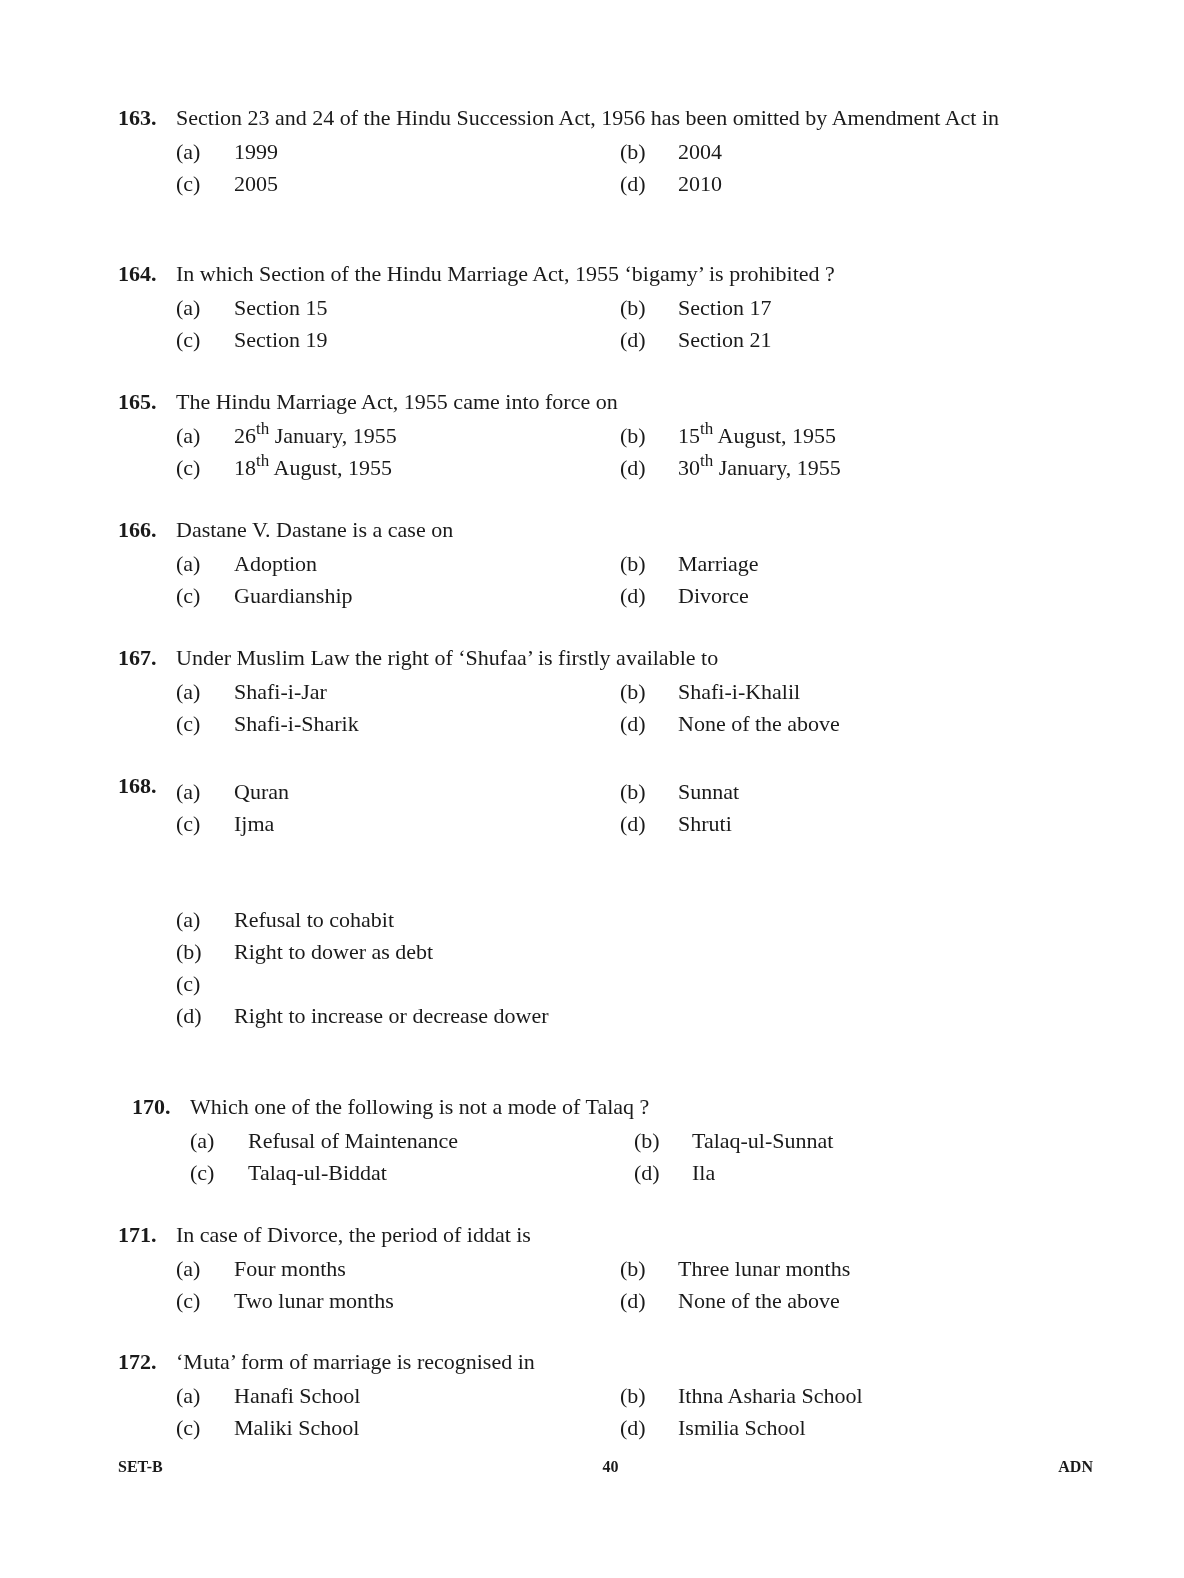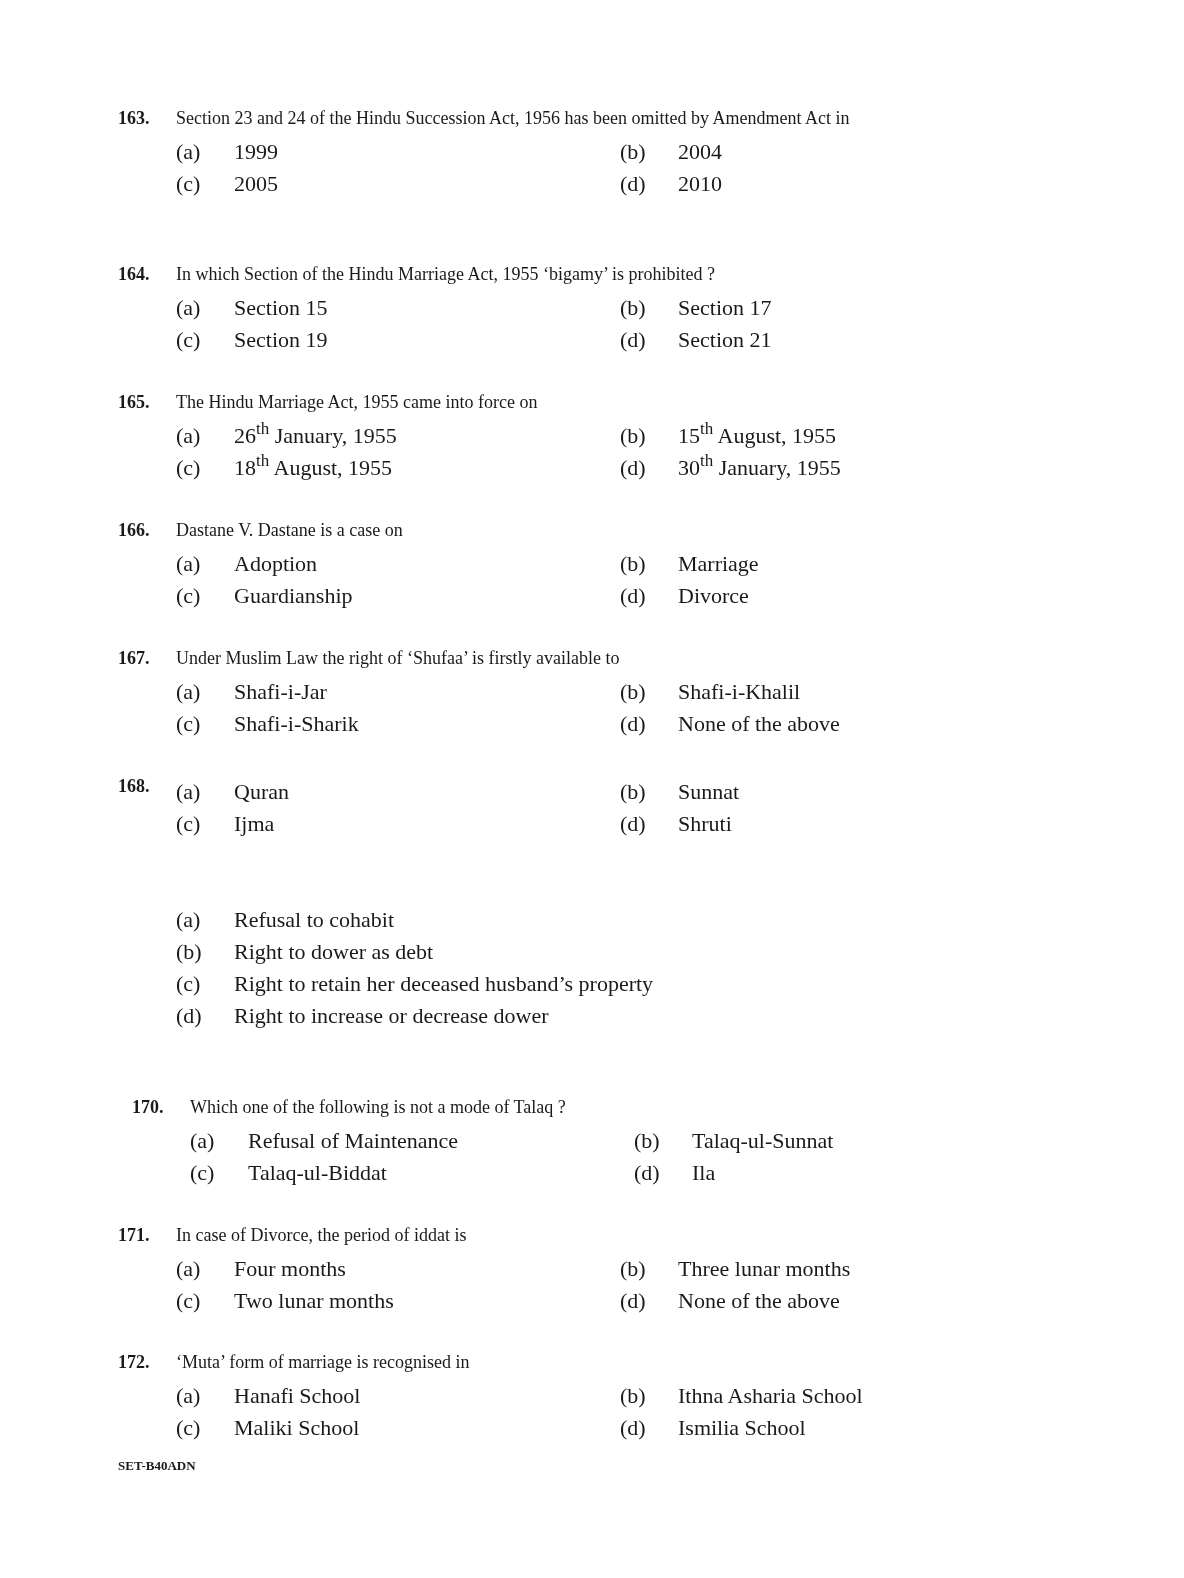--- a/index.html
+++ b/index.html
@@ -1,28 +1,28 @@
 <!DOCTYPE html>
 <html><head>
 <meta charset="utf-8">
 <style>
   html, body { margin: 0; padding: 0; background: #ffffff; }
   body { width: 1184px; height: 1578px; position: relative; overflow: hidden;
          font-family: "Liberation Serif", "DejaVu Serif", serif; color: #1a1a1a; }
   .q { position: absolute; left: 118px; width: 990px; }
-  .qline { font-size: 18px; line-height: 28px; position: relative; padding-left: 58px; }
+  .qline { font-size: 22px; line-height: 28px; position: relative; padding-left: 58px; }
   .qnum { position: absolute; left: 0; top: 0; font-weight: bold; }
   .opts { margin-top: 4px; }
   .row { display: flex; font-size: 22px; line-height: 32px; padding-left: 58px; }
   .opt { display: flex; width: 444px; }
   .lab { width: 58px; }
   .col1 .opt { width: auto; }
   sup { font-size: 17px; vertical-align: 9px; line-height: 0; }
   .footer { position: absolute; top: 1458px; left: 118px; width: 975px;
-            font-size: 13px; font-weight: bold; display: flex; }
+            font-size: 16px; font-weight: bold; display: flex; justify-content: space-between; }
 </style>
 </head>
 <body>
 
 <div class="q" style="top:104px;">
   <div class="qline"><span class="qnum">163.</span><span>Section 23 and 24 of the Hindu Succession Act, 1956 has been omitted by Amendment Act in</span></div>
   <div class="opts">
     <div class="row">
         <div class="opt">
           <span class="lab">(a)</span>
@@ -186,21 +186,20 @@
       </div>
     <div class="row">
         <div class="opt">
           <span class="lab">(b)</span>
           <span>Right to dower as debt</span>
         </div>
       </div>
     <div class="row">
         <div class="opt">
           <span class="lab">(c)</span>
-          <span>Right to retain her deceased husband’s property</span>
         </div>
       </div>
     <div class="row">
         <div class="opt">
           <span class="lab">(d)</span>
           <span>Right to increase or decrease dower</span>
         </div>
       </div>
   </div>
 </div>

